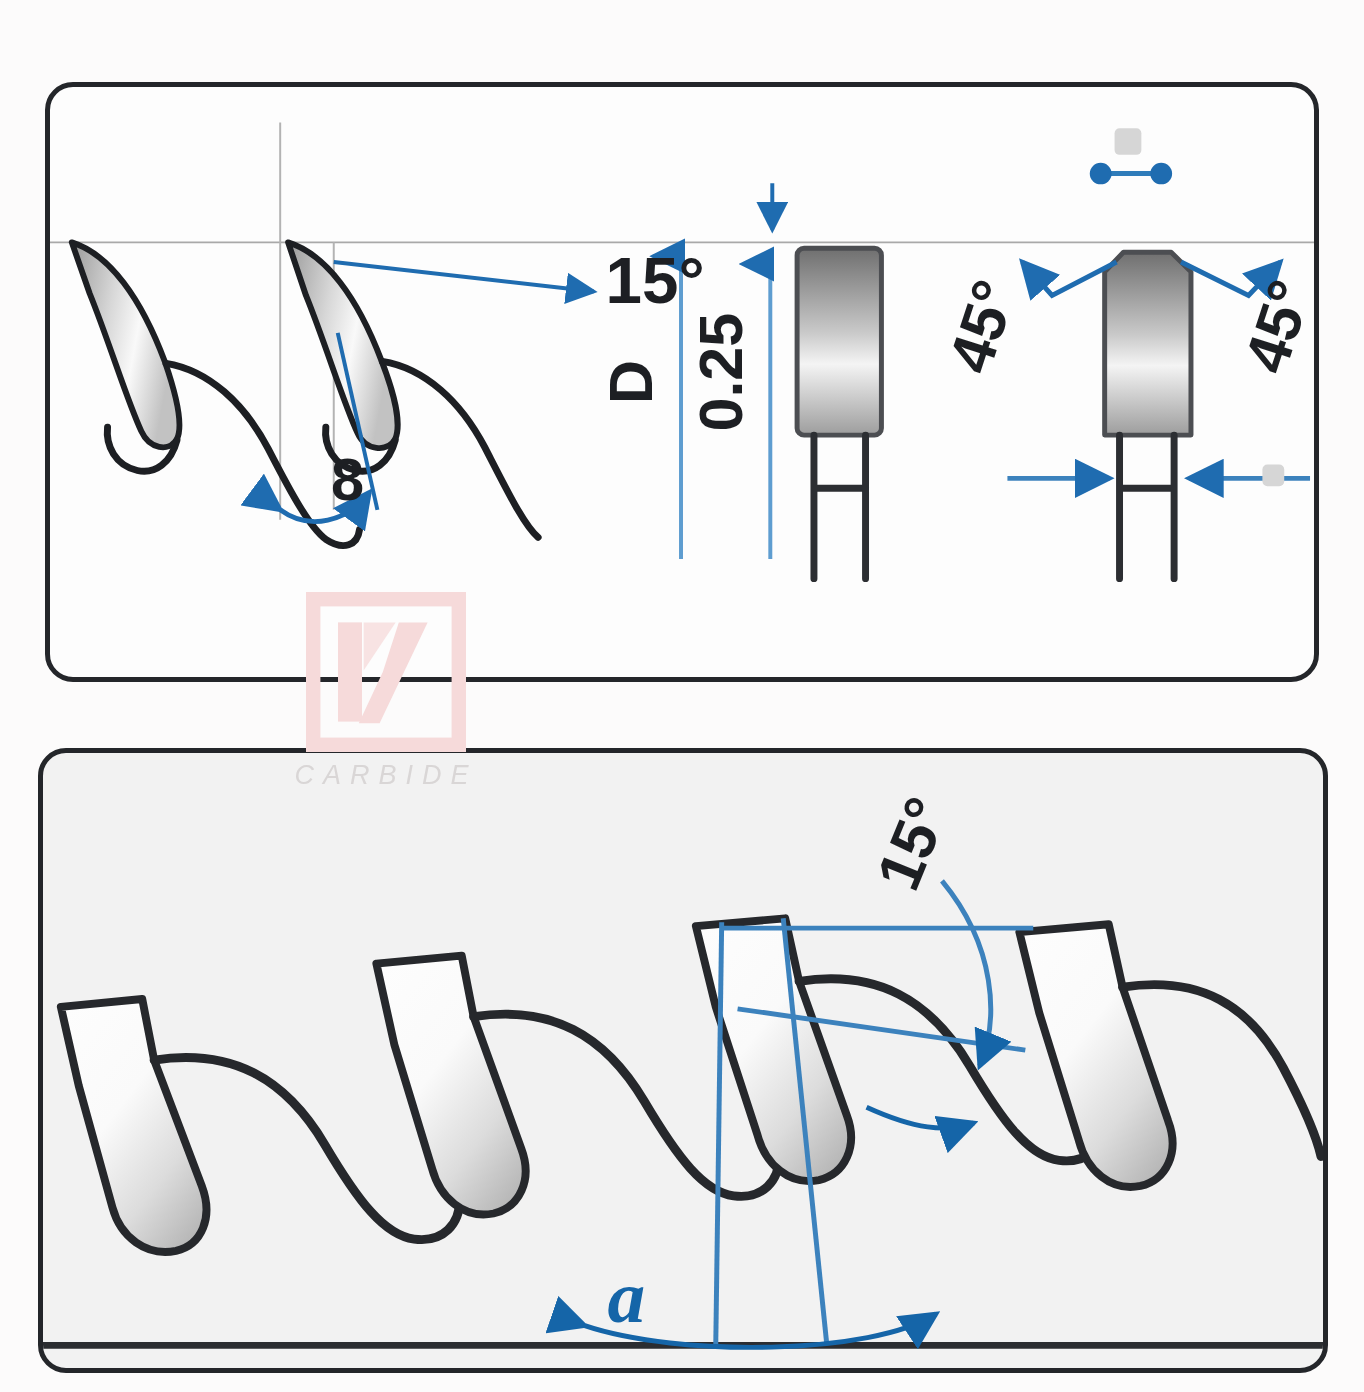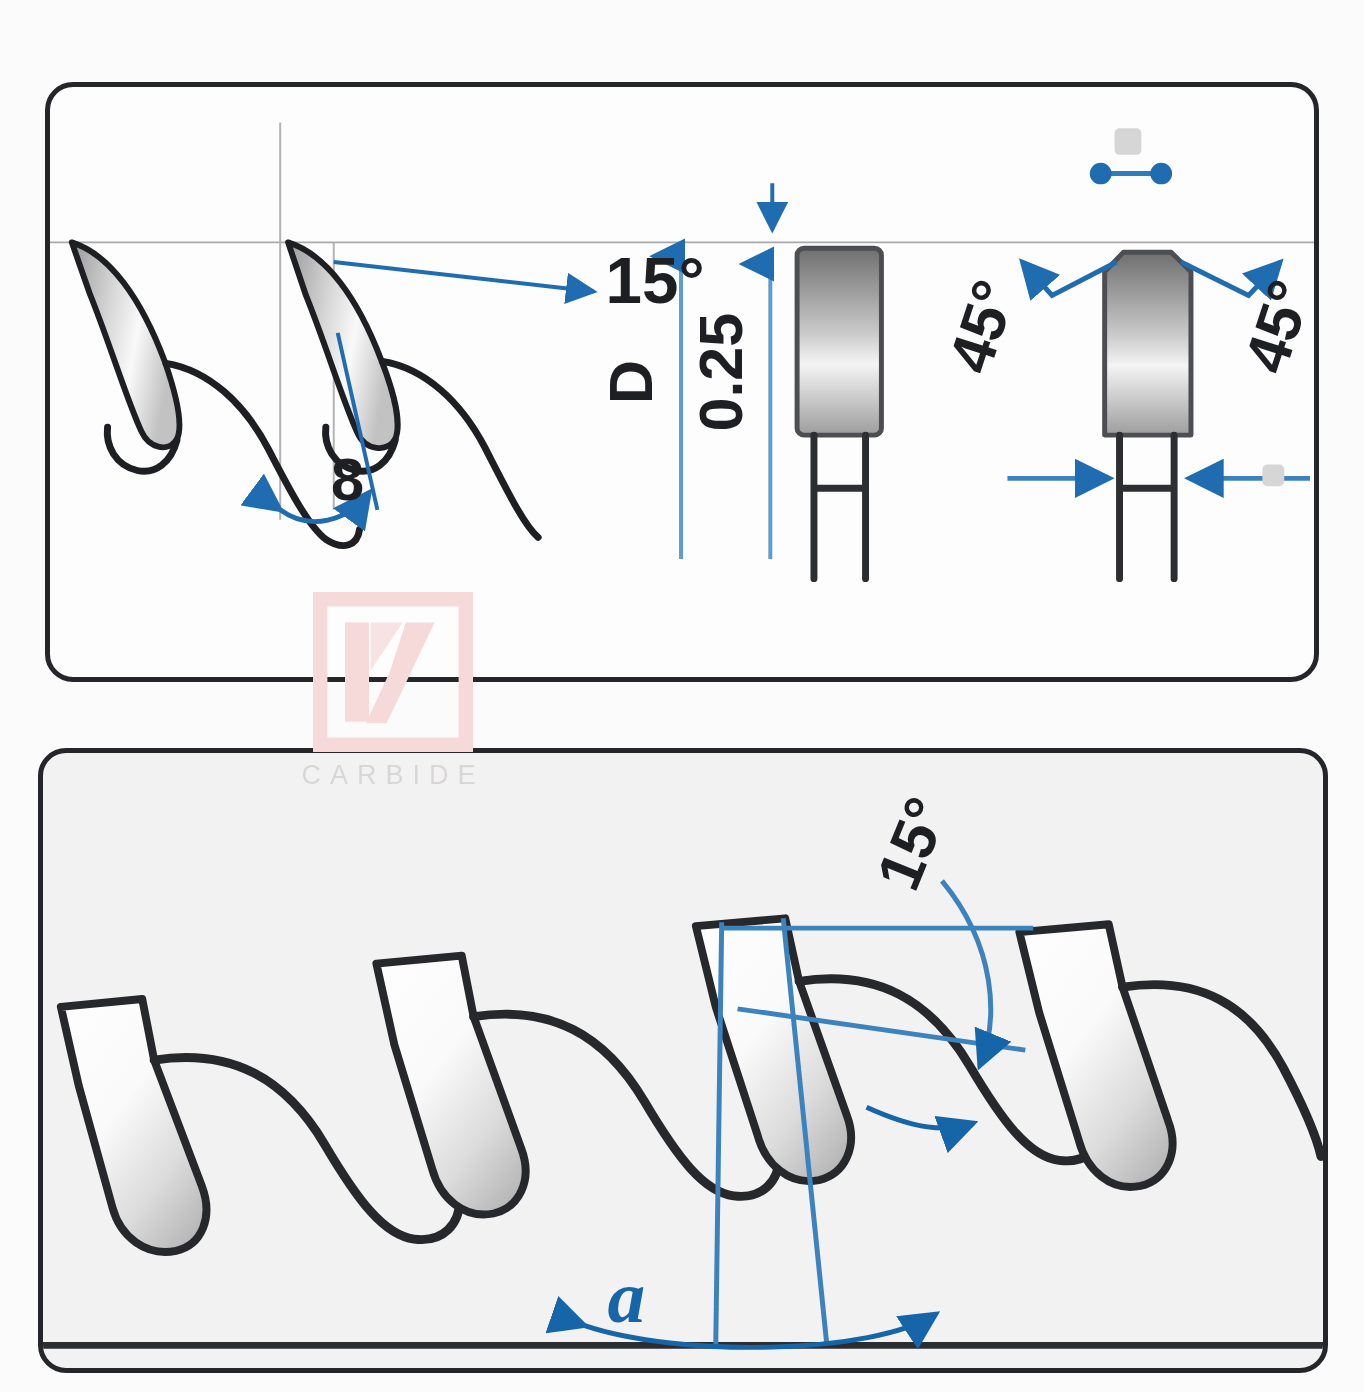--- a/index.html
+++ b/index.html
@@ -41,25 +41,26 @@
   .svg-layer {
     position: absolute;
     left: 0;
     top: 0;
     width: 100%;
     height: 100%;
     display: block;
   }
   .wm {
     position: absolute;
-    left: 293px;
+    left: 286px;
     top: 592px;
     width: 200px;
     text-align: center;
     pointer-events: none;
+    font-style: italic;
   }
   .wm-mark {
     width: 160px;
     height: 160px;
     margin: 0 auto;
     position: relative;
   }
   .wm-text {
     margin-top: 8px;
     font-family: "Liberation Sans", sans-serif;

